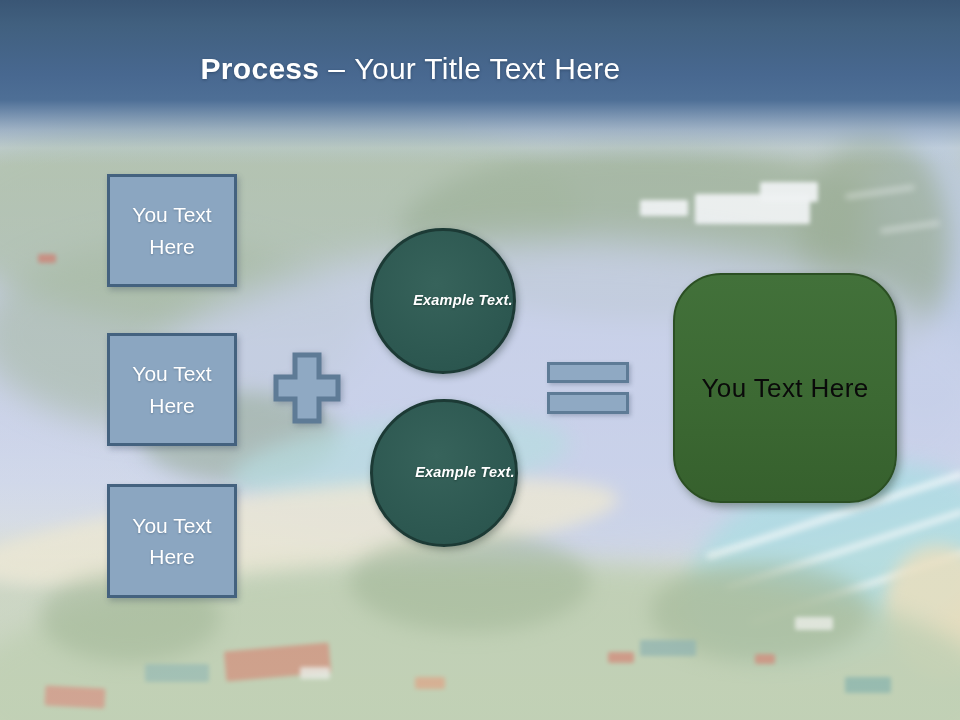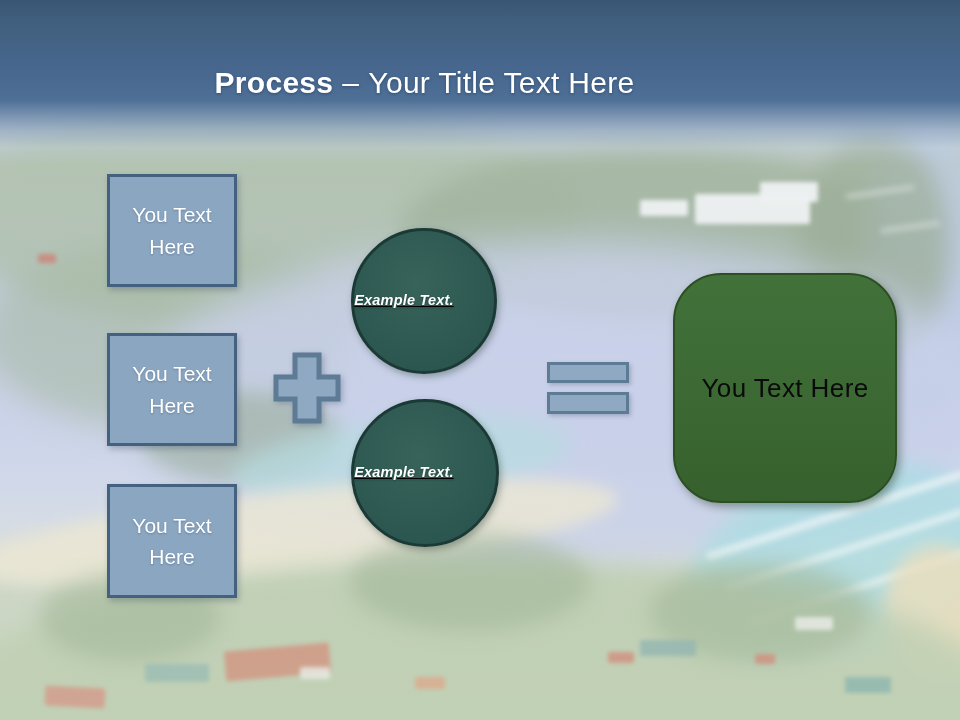--- a/index.html
+++ b/index.html
@@ -66,21 +66,21 @@
 
   
   .header{
     position:absolute;left:0;top:0;width:960px;height:165px;z-index:2;
     background:linear-gradient(180deg,
       #3a5675 0px, #41607f 25px, #486890 75px, #4e6f96 100px,
       rgba(130,155,190,.55) 130px, rgba(190,208,228,.25) 148px,
       rgba(220,232,244,0) 165px);
   }
   .title{
-    position:absolute;left:0;top:52px;width:821px;z-index:3;margin:14px;
+    position:absolute;left:0;top:52px;width:821px;z-index:3;margin:0;
     text-align:center;color:#ffffff;font-size:30px;font-weight:400;
     letter-spacing:.3px;text-shadow:0 1px 3px rgba(10,25,45,.35);
   }
   .title .t-bold{font-weight:700;}
   .title .t-dash{margin:0 9px;font-weight:400;}
 
   
   .input-box{
     position:absolute;left:107px;width:130px;height:113px;z-index:5;
     background:#8ba6c1;border:3px solid #44627f;
@@ -95,26 +95,25 @@
     filter:drop-shadow(2px 2px 3px rgba(35,55,80,.3));}
 
   .equals{position:absolute;left:547px;top:362px;z-index:5;}
   .equals .bar{
     width:82px;height:21px;background:#8fa9c3;border:3px solid #5e7b96;
     box-shadow:2px 2px 4px rgba(35,55,80,.25);
   }
   .equals .bar + .bar{margin-top:9px;height:22px;}
 
   .ex-circle{
-    position:absolute;left:351px;width:146px;height:146px;z-index:6;border-radius:50%;
+    position:absolute;left:370px;width:146px;height:146px;z-index:6;border-radius:50%;
     background:radial-gradient(circle at 45% 38%, #37635b 0%, #2c5750 70%, #27514a 100%);
     border:3px solid #1c3a35;
-    display:flex;align-items:center;justify-content:flex-start;text-align:center;
+    display:flex;align-items:center;justify-content:flex-end;text-align:center;
     box-shadow:2px 3px 7px rgba(20,40,35,.35);
-    text-decoration:underline;
   }
   .circle1{top:228px;}  .circle2{top:399px;width:148px;height:148px;}
   .ex-circle span{
     color:#ffffff;font-size:14.5px;font-weight:700;font-style:italic;
     line-height:1.75;width:100px;letter-spacing:.2px;
     text-shadow:0 1px 2px rgba(10,25,20,.4);
   }
 
   .result-box{
     position:absolute;left:673px;top:273px;width:224px;height:230px;z-index:5;

